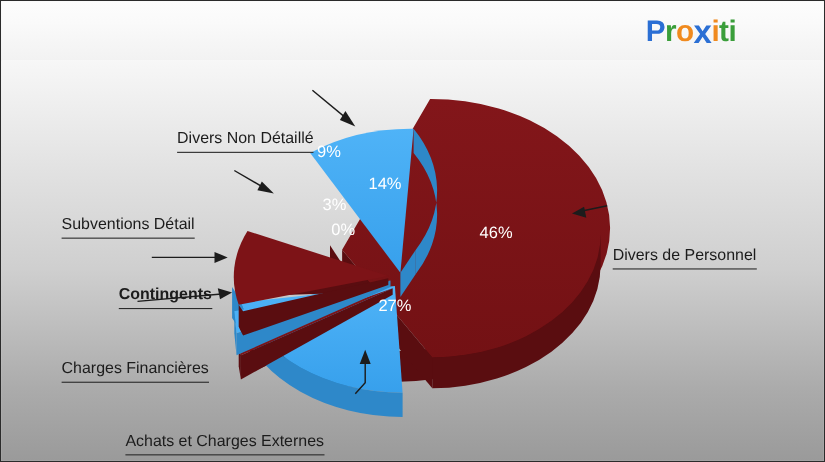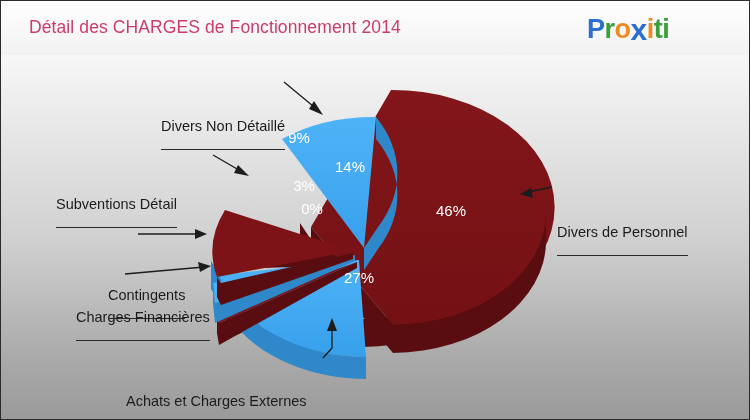--- a/index.html
+++ b/index.html
@@ -77,46 +77,45 @@
     left: 0;
     top: 0;
   }
   
   .callout {
     position: absolute;
     white-space: nowrap;
     font-size: 14.5px;
     color: #1c1c1c;
     border-bottom: 1px solid #2a2a2a;
-    padding-bottom: 14px;
+    padding-bottom: 3px;
     line-height: 1.15;
   }
   #lbl-divers     { left: 160px; top: 63px; }
   #lbl-subv       { left: 55px;  top: 141px; }
-  #lbl-conting    { left: 107px; top: 232px; }
-  #lbl-chfin      { left: 55px;  top: 254px; margin-left: 20px; }
-  #lbl-achats     { left: 113px; top: 338px; margin-left: 12px; }
+  #lbl-conting    { left: 107px; top: 205px; font-weight: bold; }
+  #lbl-chfin      { left: 55px;  top: 272px; }
+  #lbl-achats     { left: 113px; top: 338px; }
   #lbl-personnel  { left: 556px; top: 169px; }
   .pct-label {
     fill: #ffffff;
     font-family: "Liberation Sans", sans-serif;
     font-size: 15px;
     text-anchor: middle;
     dominant-baseline: middle;
   }
 </style>
 </head>
 <body>
 
 <div id="chart-root">
 
   <div id="frame"></div>
 
   <div id="header">
-    <div id="title">Détail des CHARGES de Fonctionnement 2014</div>
     <div id="logo">
       <span class="lg-p">P</span><span class="lg-r">r</span><span class="lg-o">o</span><span class="lg-x">x</span><span class="lg-i1">i</span><span class="lg-t">t</span><span class="lg-i2">i</span>
     </div>
   </div>
 
   <div id="plot-area">
 
     <svg id="pie-svg" width="748" height="364" viewBox="0 0 748 364">
       <defs>
         <linearGradient id="gBlueTop" x1="0" y1="0" x2="0" y2="1">

